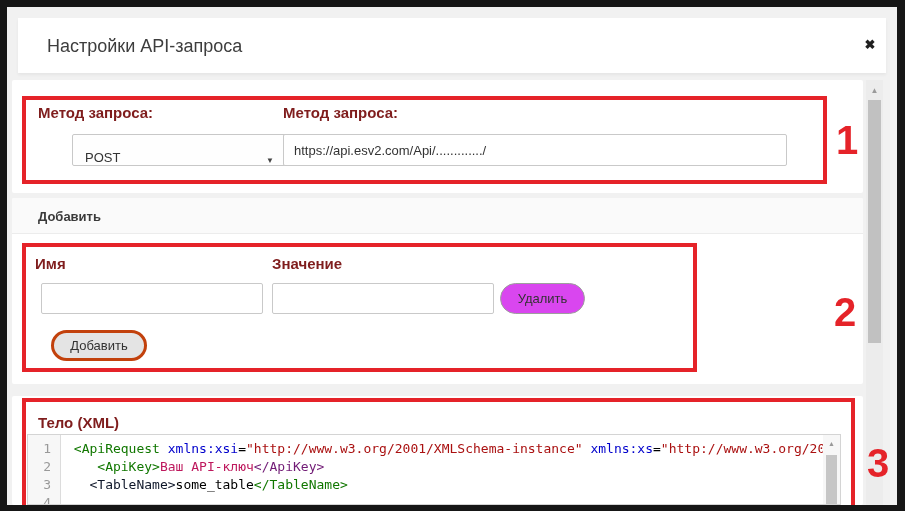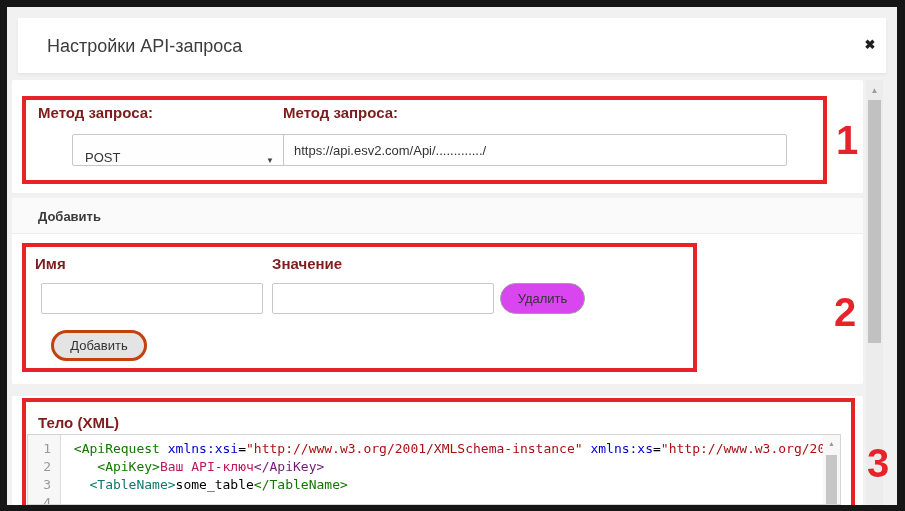--- a/index.html
+++ b/index.html
@@ -156,21 +156,21 @@
   <div class="abs code-editor">
     <div class="code-gutter">
         <div class="gutter-num">1</div>
         <div class="gutter-num">2</div>
         <div class="gutter-num">3</div>
         <div class="gutter-num">4</div>
       </div>
     <div class="code-lines">
         <div class="code-line"><span style="color: rgb(17, 119, 0);"> &lt;ApiRequest</span><span style="color: rgb(0, 0, 0);"> </span><span style="color: rgb(0, 0, 204);">xmlns:xsi</span><span style="color: rgb(0, 0, 0);">=</span><span style="color: rgb(170, 17, 17);">"http://www.w3.org/2001/XMLSchema-instance"</span><span style="color: rgb(0, 0, 0);"> </span><span style="color: rgb(0, 0, 204);">xmlns:xs</span><span style="color: rgb(0, 0, 0);">=</span><span style="color: rgb(170, 17, 17);">"http://www.w3.org/2001/XMLSchema"</span></div>
         <div class="code-line"><span style="color: rgb(17, 119, 0); margin-top: 26px;">    &lt;ApiKey&gt;</span><span style="color: #be185d;">Ваш API-ключ</span><span style="color: #701a75;">&lt;/ApiKey&gt;</span></div>
-        <div class="code-line"><span style="color: #0f766e;">   &lt;TableName&gt;</span><span style="color: rgb(0, 0, 0);">some_table</span><span style="color: rgb(17, 119, 0);">&lt;/TableName&gt;</span></div>
+        <div class="code-line"><span style="color: #0f172a;">   &lt;TableName&gt;</span><span style="color: rgb(0, 0, 0);">some_table</span><span style="color: rgb(17, 119, 0);">&lt;/TableName&gt;</span></div>
       </div>
     <div class="editor-scroll">
       <div class="editor-scroll-up">▲</div>
       <div class="editor-scroll-thumb"></div>
     </div>
   </div>
 
   <div class="abs annot-rect rect-1"></div>
   <div class="abs annot-rect rect-2"></div>
   <div class="abs annot-rect rect-3"></div>

